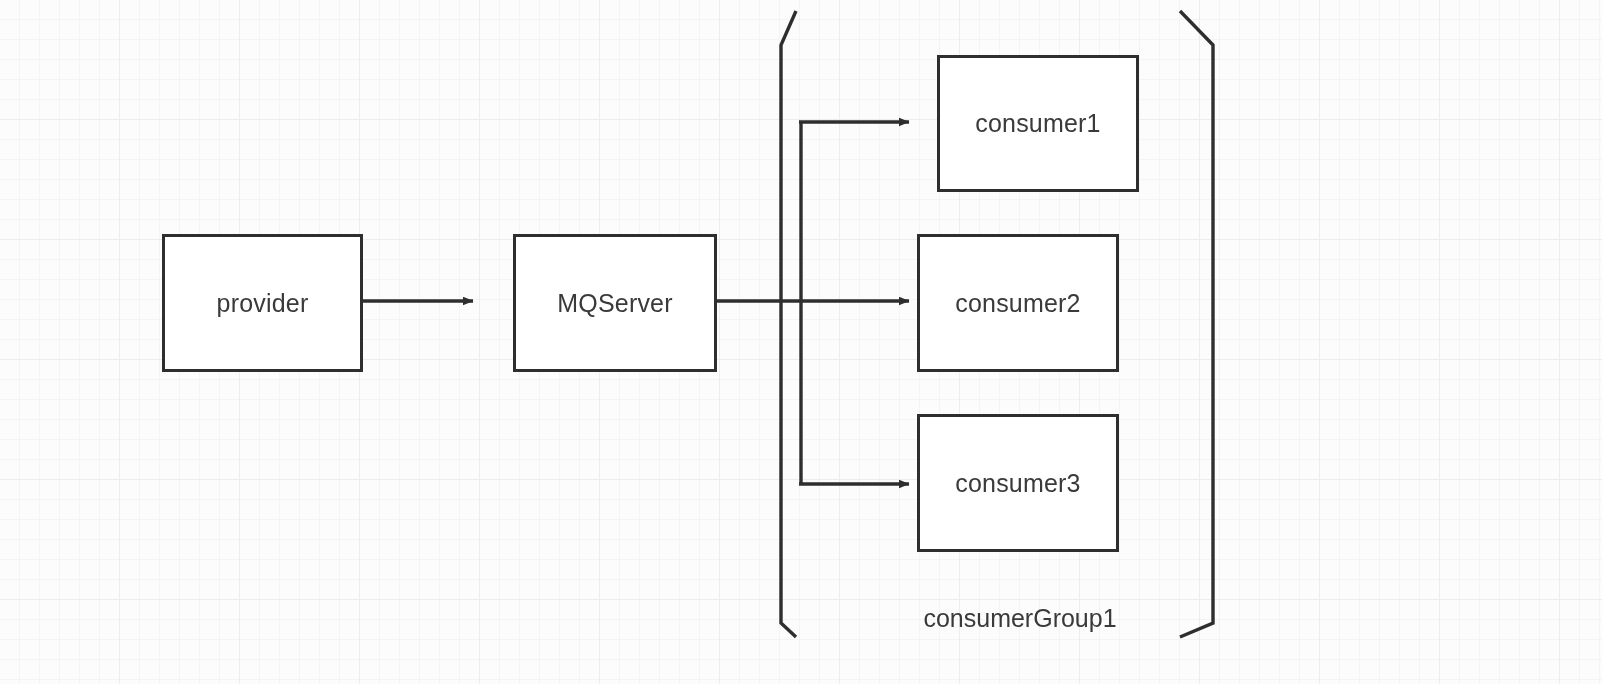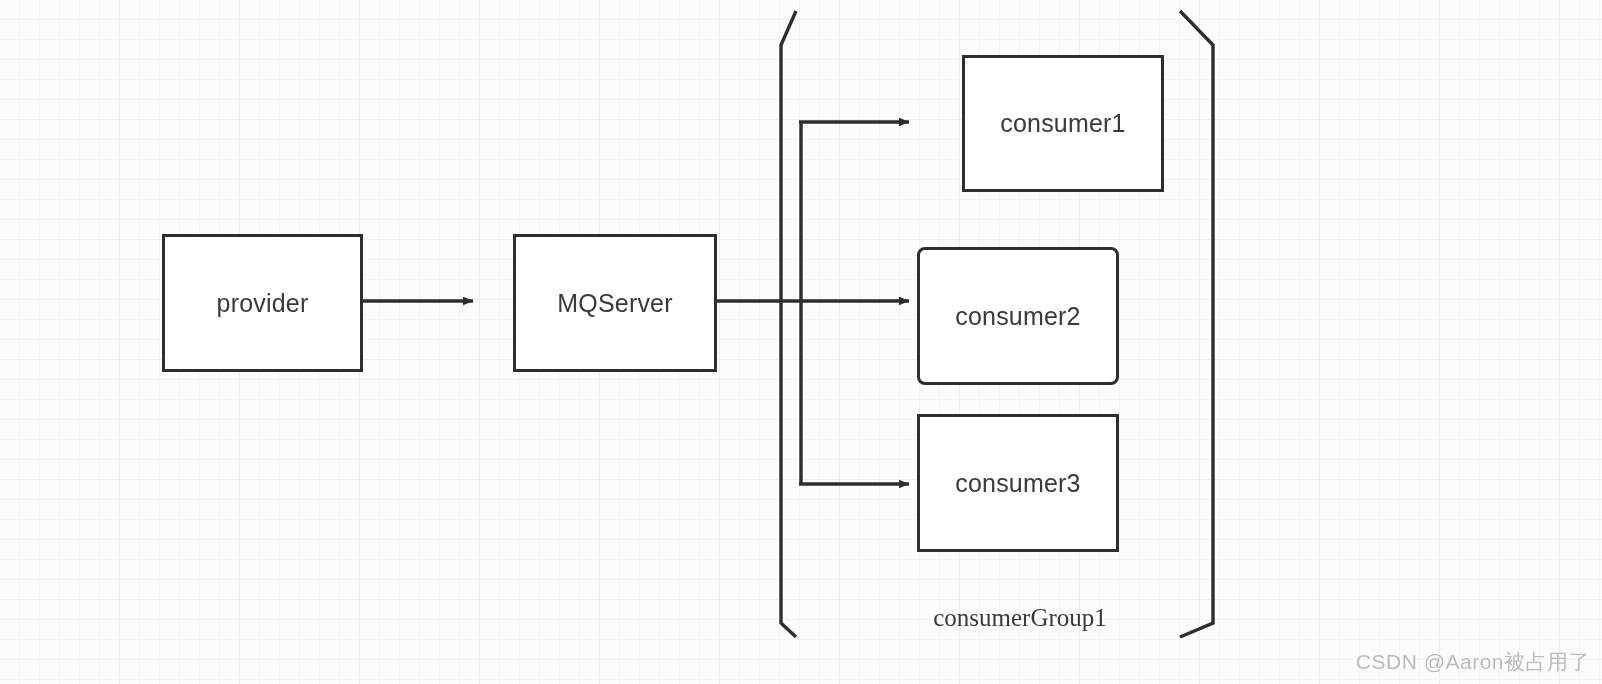--- a/index.html
+++ b/index.html
@@ -45,31 +45,31 @@
   }
   .node-label {
     font-family: "Liberation Sans", "DejaVu Sans", sans-serif;
     font-size: 25px;
     color: #3a3a3a;
     letter-spacing: 0.2px;
     white-space: nowrap;
   }
   #node-provider { left: 148px; top: 234px; width: 201px; height: 138px; margin-left: 14px; }
   #node-mqserver { left: 481px; top: 234px; width: 204px; height: 138px; margin-left: 32px; }
-  #node-consumer1 { left: 962px; top: 55px;  width: 202px; height: 137px; }
-  #node-consumer2 { left: 917px; top: 247px; width: 202px; height: 138px; border-radius: 8px; }
+  #node-consumer1 { left: 937px; top: 55px;  width: 202px; height: 137px; }
+  #node-consumer2 { left: 917px; top: 234px; width: 202px; height: 138px; }
   #node-consumer3 { left: 917px; top: 414px; width: 202px; height: 138px; justify-content: center; }
 
   .group-caption {
     position: absolute;
     left: 860px;
     top: 604px;
     width: 320px;
     text-align: center;
-    font-family: Liberation Serif, serif;
+    font-family: Liberation Sans, sans-serif;
     font-size: 25px;
     color: #3a3a3a;
     white-space: nowrap;
   }
   .watermark {
     position: absolute;
     right: 12px;
     bottom: 8px;
     font-family: "Liberation Sans", "DejaVu Sans", sans-serif;
     font-size: 21px;
@@ -124,15 +124,14 @@
   <div class="node-box" id="node-consumer2">
     <span class="node-label">consumer2</span>
   </div>
 
   <div class="node-box" id="node-consumer3">
     <span class="node-label">consumer3</span>
   </div>
 
   <div class="group-caption">consumerGroup1</div>
 
-  <div class="watermark">CSDN @Aaron被占用了</div>
 
 </div>
 
 </body></html>

